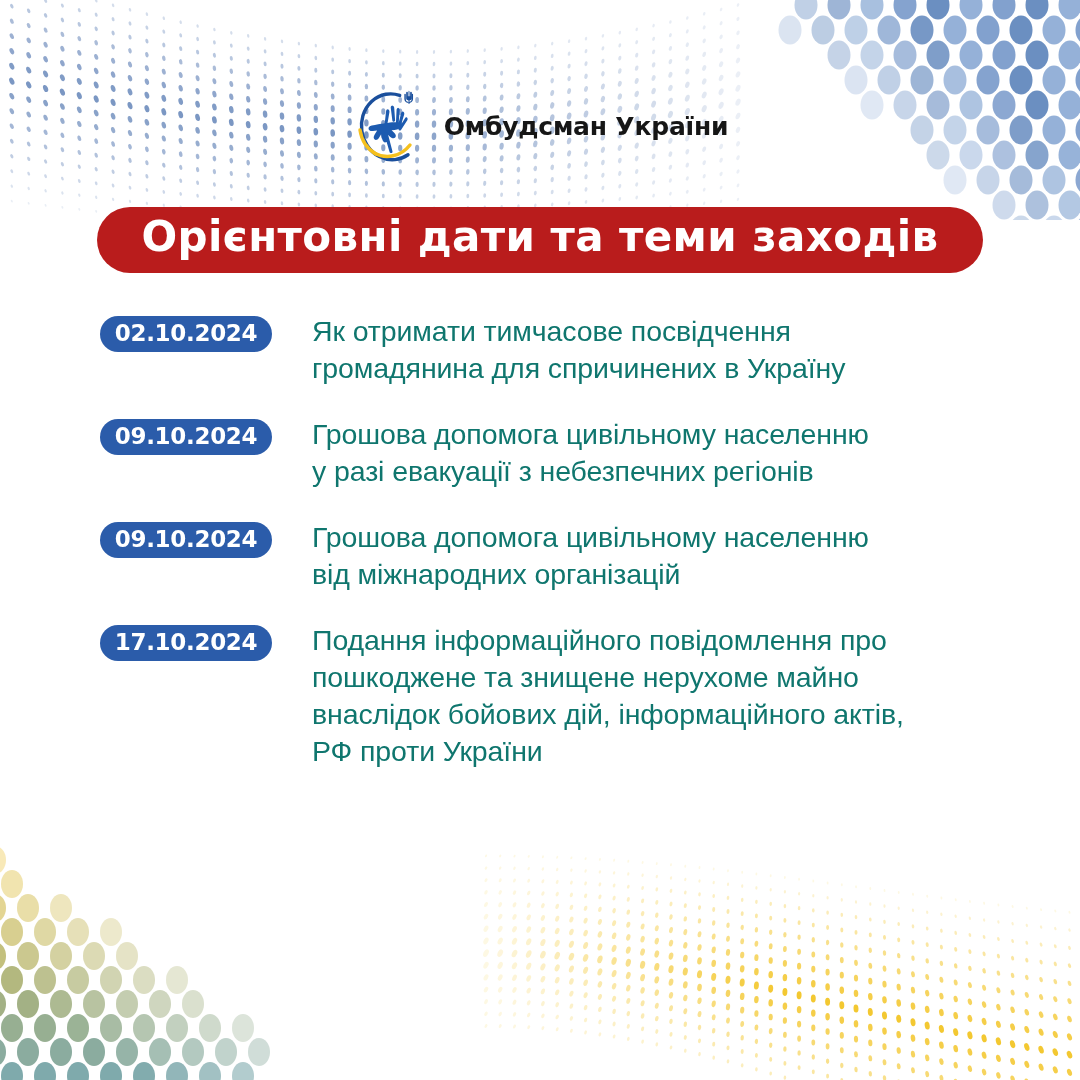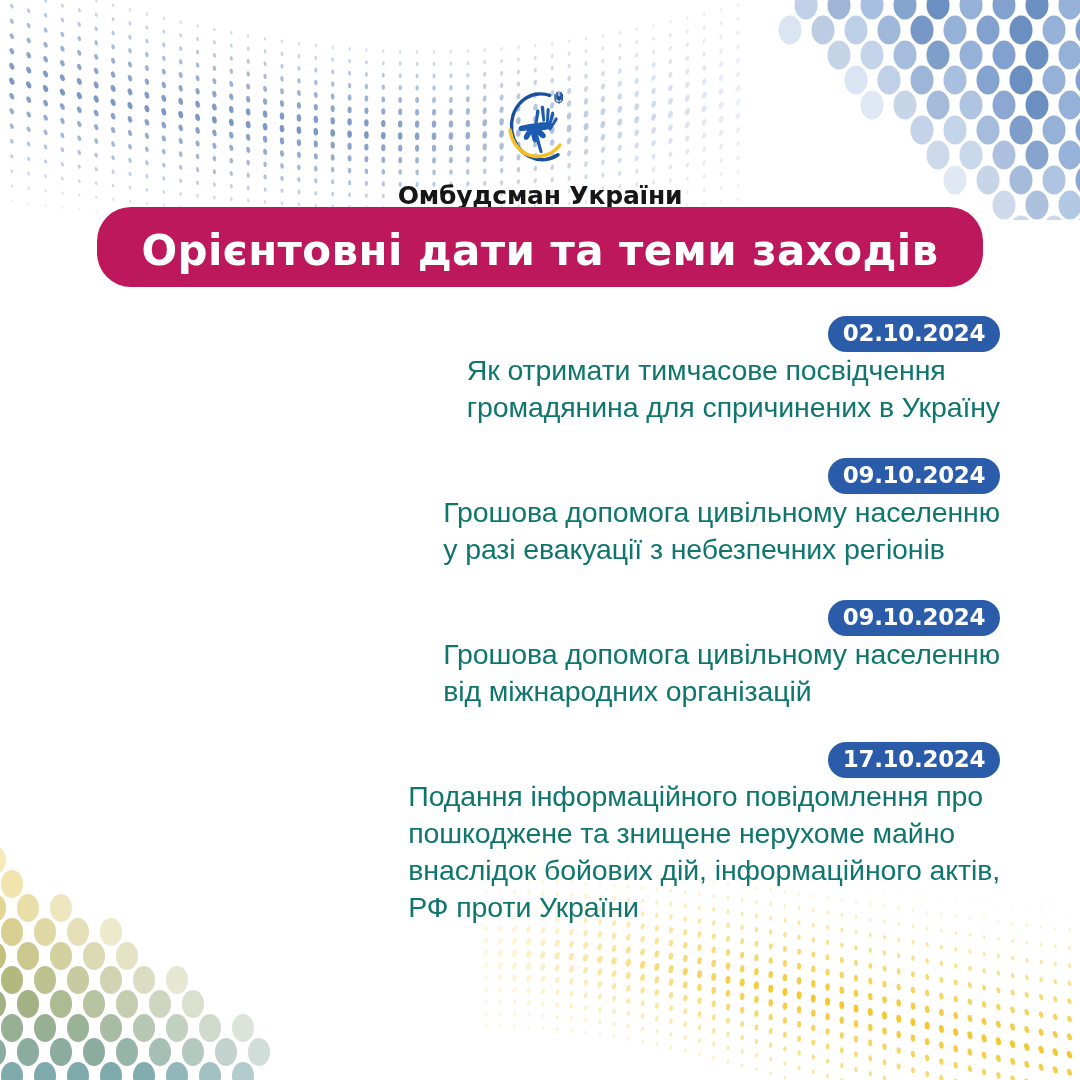--- a/index.html
+++ b/index.html
@@ -43,21 +43,20 @@
     width: 1080px;
     display: flex;
     justify-content: center;
     align-items: center;
     z-index: 3;
   }
   .logo-lockup {
     display: flex;
     align-items: center;
     gap: 16px;
-    flex-direction: column;
   }
   .logo-mark {
     width: 76px;
     height: 78px;
     flex: 0 0 auto;
     position: relative;
   }
   .logo-text {
     display: flex;
     flex-direction: column;
@@ -77,45 +76,44 @@
   .title-wrap {
     position: absolute;
     top: 207px;
     left: 0;
     width: 1080px;
     display: flex;
     justify-content: center;
     z-index: 3;
   }
   .title-banner {
-    background: #be185d;
+    background: #b91c1c;
     border-radius: 34px;
-    padding: 20px 44px 13px 44px;
+    padding: 6px 44px 13px 44px;
     color: #ffffff;
     font-family: "DejaVu Sans", sans-serif;
     font-weight: bold;
     font-size: 42px;
     letter-spacing: 0.4px;
     white-space: nowrap;
     line-height: 1.12;
   }
 
   
   .schedule {
     position: absolute;
     top: 313px;
     left: 100px;
     width: 900px;
     z-index: 3;
   }
   .row {
     display: flex;
-    align-items: flex-end;
+    align-items: flex-start;
     margin-bottom: 29px;
-    flex-direction: column;
   }
   .row:last-child { margin-bottom: 0; }
 
   .date-badge {
     flex: 0 0 auto;
     width: 172px;
     box-sizing: border-box;
     background: #2b5caa;
     color: #ffffff;
     border-radius: 18px;

